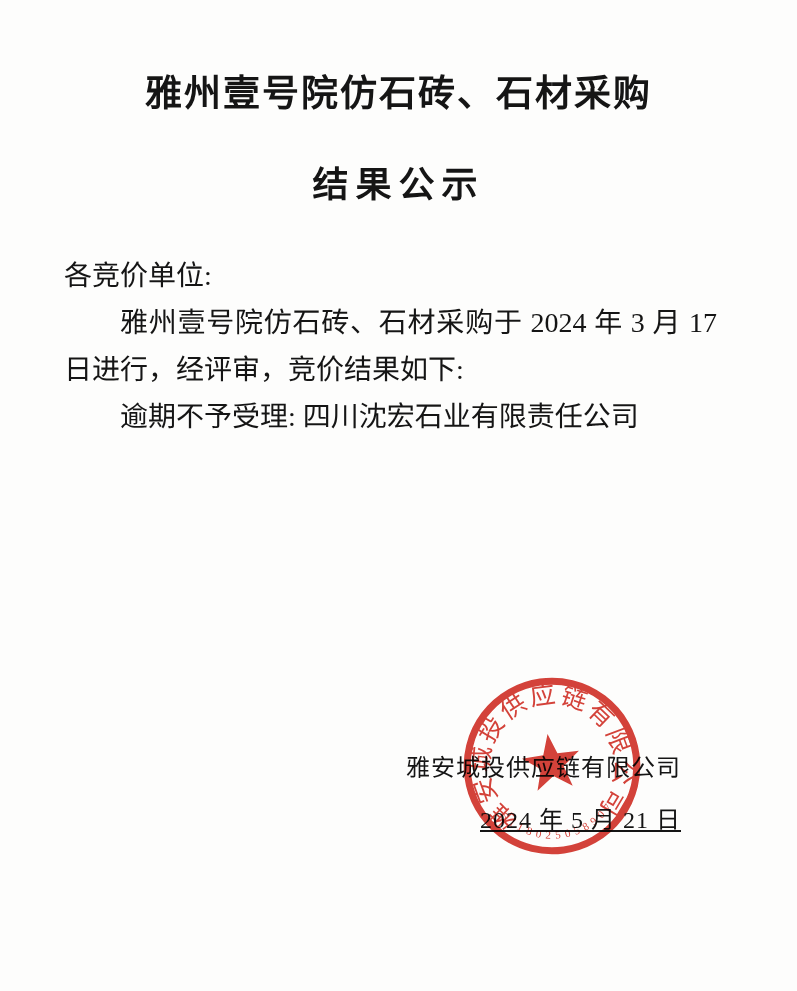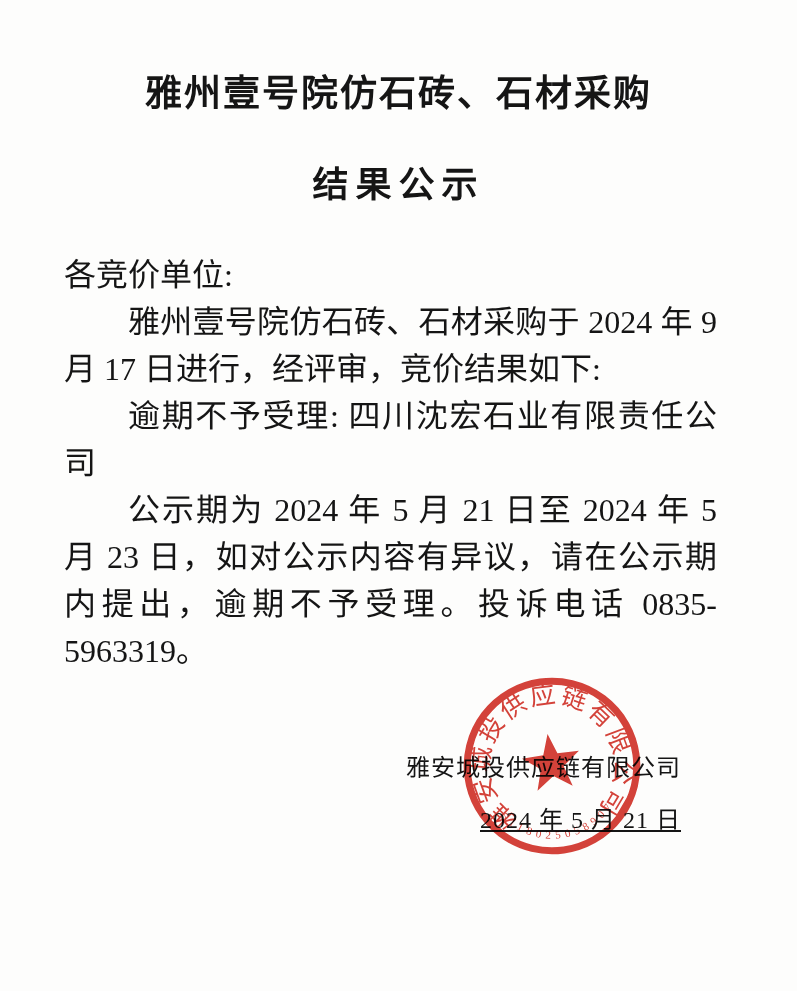--- a/index.html
+++ b/index.html
@@ -23,21 +23,21 @@
   .subtitle {
     margin: 48px 0 0 0;
     text-align: center;
     font-size: 36px; font-weight: 700;
     letter-spacing: 7px;
     line-height: 42px;
   }
 
   .doc-body {
     margin: 46px 80px 0 64px;
-    font-size: 32px;
+    font-size: 28px;
     line-height: 47px;
     text-align: justify;
   }
   .doc-body p { margin: 0; }
   .doc-body p.indent { text-indent: 2em; }
   .bold { font-weight: 400; }
 
   .signature {
     position: absolute;
     top: 752px; right: 116px;
@@ -65,23 +65,22 @@
 <body>
 
 <main class="page">
 
   <h1 class="title">雅州壹号院仿石砖、石材采购</h1>
 
   <h2 class="subtitle">结果公示</h2>
 
   <section class="doc-body">
     <p>各竞价单位:</p>
-    <p class="indent">雅州壹号院仿石砖、石材采购于 2024 年 9 月 17 日进行，经评审，竞价结果如下:</p>
+    <p class="indent">雅州壹号院仿石砖、石材采购于 2024 年 3 月 17 日进行，经评审，竞价结果如下:</p>
     <p class="indent"><span>逾期不予受理: </span><span class="bold">四川沈宏石业有限责任公司</span></p>
-    <p class="indent">公示期为 2024 年 5 月 21 日至 2024 年 5 月 23 日，如对公示内容有异议，请在公示期内提出，逾期不予受理。投诉电话 0835-5963319。</p>
   </section>
 
   <div class="signature">
     <div class="sig-company">雅安城投供应链有限公司</div>
     <div class="sig-date">2024 年 5 月 21 日</div>
   </div>
 
   <svg class="seal" viewBox="0 0 220 220" aria-hidden="true" color="#d0281e">
     <circle cx="110" cy="110" r="84" fill="none" stroke="currentColor" stroke-width="7"></circle>
     <polygon fill="currentColor" points="110,78 117.1,98.3 138.5,98.7 121.4,111.7 127.6,132.3 110,120 92.4,132.3 98.6,111.7 81.5,98.7 102.9,98.3"></polygon>

